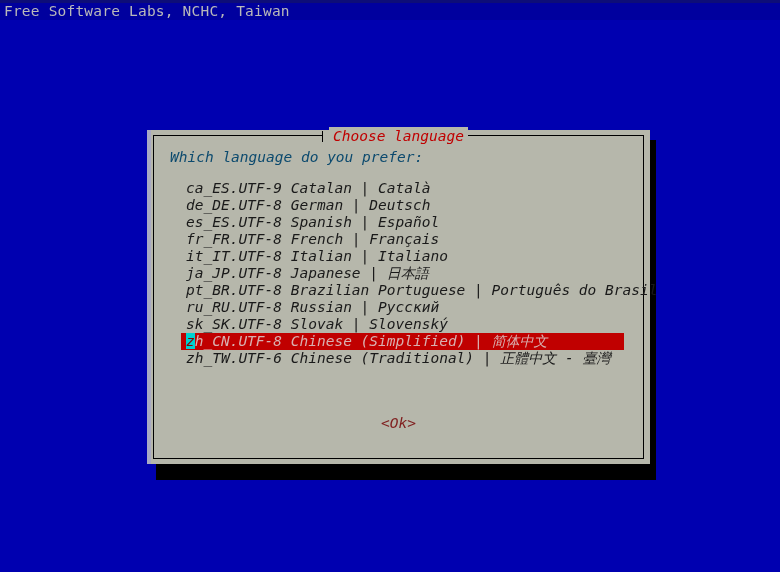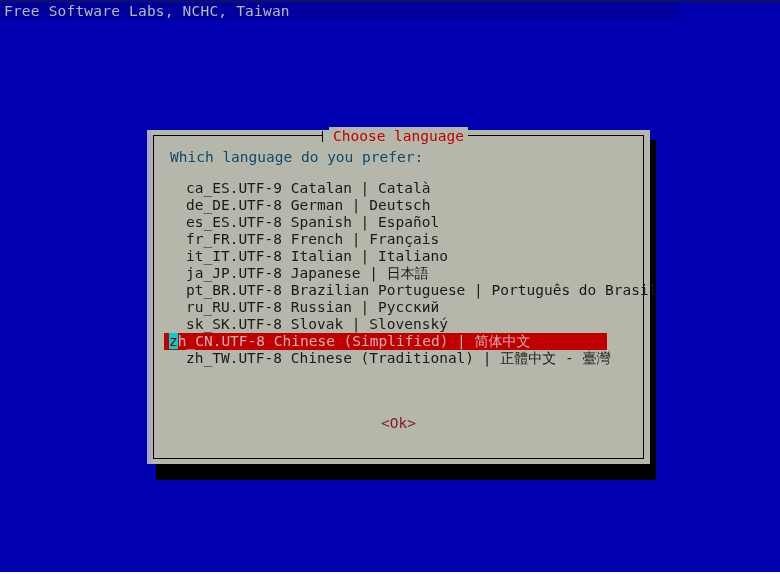--- a/index.html
+++ b/index.html
@@ -25,21 +25,21 @@
   .top-edge {
     position: absolute;
     left: 0; top: 0;
     width: 780px;
     height: 3px;
     background: #0d0d78;
   }
   .banner {
     position: absolute;
     left: 0; top: 3px;
-    width: 680px;
+    width: 780px;
     height: 17px;
     background: #00009e;
     color: #b9b9b9;
     font-size: 14.5px;
     line-height: 17px;
     letter-spacing: 0.2px;
     white-space: pre;
     padding-left: 4px;
     box-sizing: border-box;
   }
@@ -61,20 +61,21 @@
     background: #000000;
   }
   .dialog {
     position: absolute;
     left: 147px;
     top: 130px;
     width: 503px;
     height: 334px;
     background: #b6b7ab;
     box-sizing: border-box;
+    font-style: italic;
   }
   .dialog-edge-left {
     position: absolute;
     left: 0; top: 0;
     width: 4px;
     height: 100%;
     background: #a8a9c4;
   }
   .dialog-frame {
     position: absolute;
@@ -135,21 +136,21 @@
     line-height: 17px;
     font-size: 14.5px;
     color: #1a1a1a;
     white-space: pre;
     padding-left: 32px;
     box-sizing: border-box;
   }
   .lang-row.selected {
     background: #c00000;
     color: #d8b0b0;
-    margin-left: 10px;
+    margin-left: 27px;
     padding-left: 5px;
     width: 443px;
   }
   .lang-row .cursor {
     background: #00d0d0;
     color: #8a0000;
   }
   .cjk {
     font-family: "DejaVu Sans", "Liberation Sans", sans-serif;
     font-size: 14px;
@@ -195,21 +196,21 @@
           <div class="lang-row"><span>ca_ES.UTF-9 Catalan | Català</span></div>
           <div class="lang-row"><span>de_DE.UTF-8 German | Deutsch</span></div>
           <div class="lang-row"><span>es_ES.UTF-8 Spanish | Español</span></div>
           <div class="lang-row"><span>fr_FR.UTF-8 French | Français</span></div>
           <div class="lang-row"><span>it_IT.UTF-8 Italian | Italiano</span></div>
           <div class="lang-row"><span>ja_JP.UTF-8 Japanese | </span><span class="cjk">日本語</span></div>
           <div class="lang-row"><span>pt_BR.UTF-8 Brazilian Portuguese | Português do Brasil</span></div>
           <div class="lang-row"><span>ru_RU.UTF-8 Russian | Русский</span></div>
           <div class="lang-row"><span>sk_SK.UTF-8 Slovak | Slovenský</span></div>
           <div class="lang-row selected"><span class="cursor">z</span><span>h_CN.UTF-8 Chinese (Simplified) | </span><span class="cjk">简体中文</span></div>
-          <div class="lang-row"><span>zh_TW.UTF-8 Chinese (Traditional) | </span><span class="cjk">正體中文</span><span> - </span><span class="cjk">臺灣</span></div>
+          <div class="lang-row"><span>zh_TW.UTF-6 Chinese (Traditional) | </span><span class="cjk">正體中文</span><span> - </span><span class="cjk">臺灣</span></div>
         </div>
 
       <div class="ok-row">
         <span class="ok-button">&lt;Ok&gt;</span>
       </div>
     </div>
   </div>
 
   <div class="bottom-edge"></div>
 

